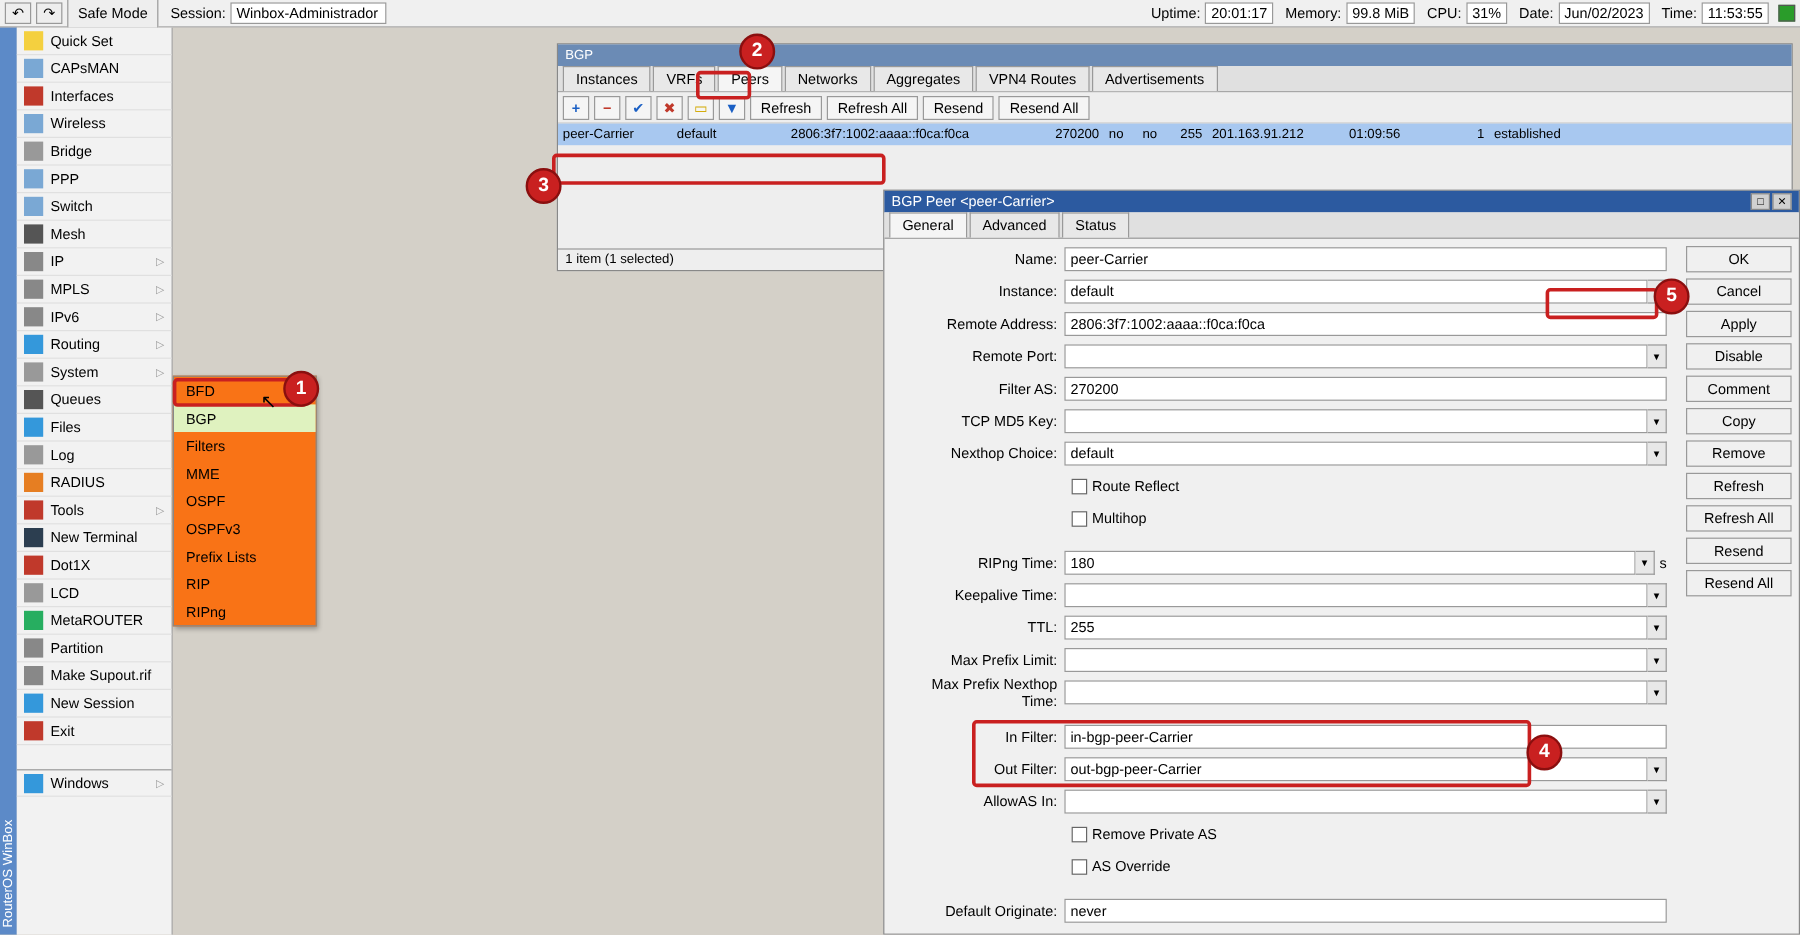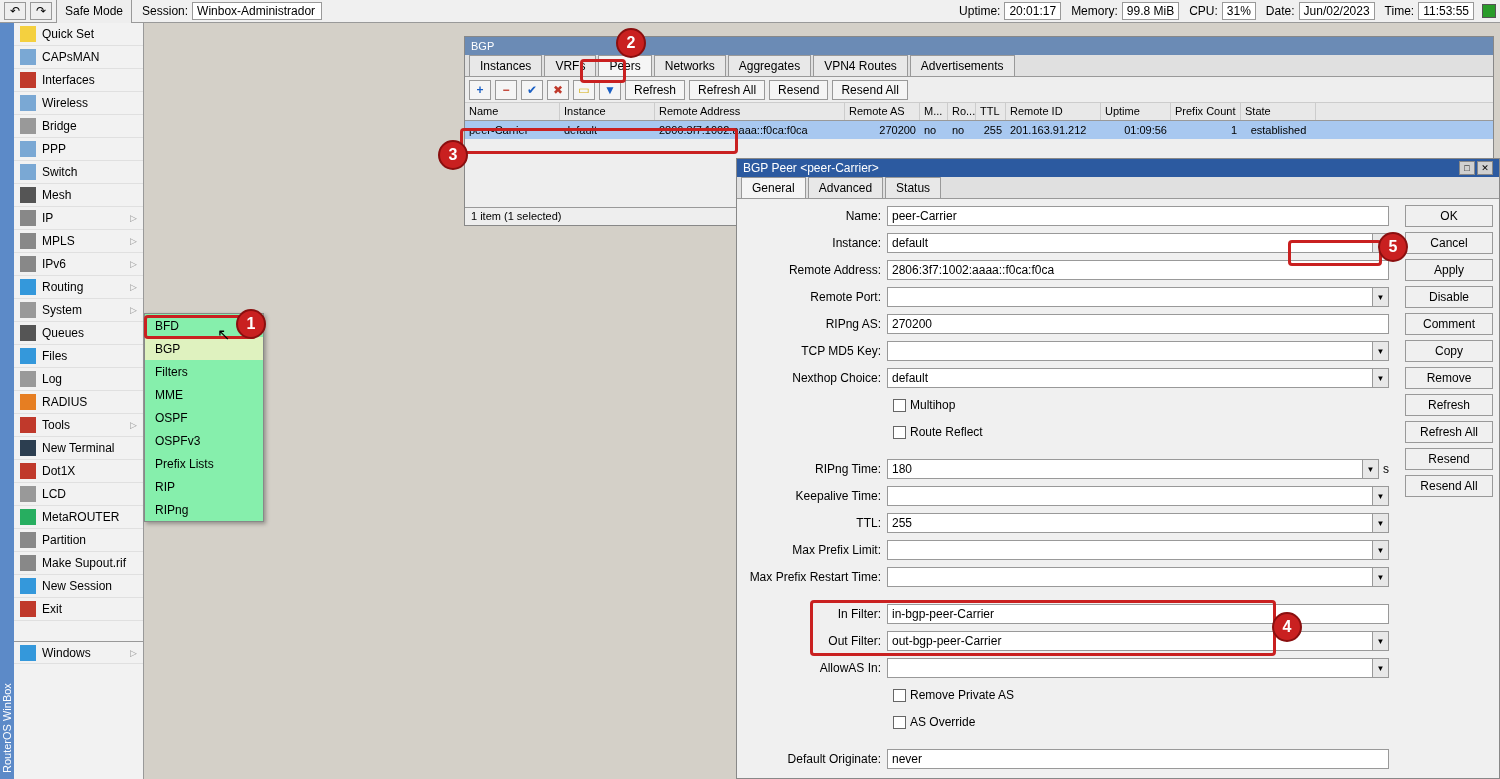--- a/index.html
+++ b/index.html
@@ -19,21 +19,21 @@
 
 .left-rail { position: absolute; left: 0; top: 23px; bottom: 0; width: 14px; background: #5c8ac8; color: #fff; writing-mode: vertical-rl; transform: rotate(180deg); display: flex; align-items: center; justify-content: flex-start; padding: 6px 0; font-size: 11px; }
 
 
 .sidebar { position: absolute; left: 14px; top: 23px; width: 130px; bottom: 0; background: #f2f2f2; border-right: 1px solid #999; }
 .sidebar .item { height: 23px; display: flex; align-items: center; padding: 0 6px; gap: 6px; cursor: pointer; border-bottom: 1px solid #e0e0e0; }
 .sidebar .icon { width: 16px; height: 16px; display:inline-block; }
 .sidebar .arrow { margin-left: auto; color: #999; font-size: 9px; }
 
 
-.submenu { position: absolute; left: 144px; top: 313px; width: 120px; background: #86efac; border: 1px solid #888; box-shadow: 2px 2px 4px rgba(0,0,0,0.3); z-index: 50; }
+.submenu { position: absolute; left: 144px; top: 313px; width: 120px; background: #f97316; border: 1px solid #888; box-shadow: 2px 2px 4px rgba(0,0,0,0.3); z-index: 50; }
 .submenu .sitem { height: 23px; display: flex; align-items: center; padding: 0 10px; cursor: pointer; }
 .submenu .sitem.selected { background: #dff2bf; }
 
 
 .main { position: absolute; left: 144px; top: 23px; right: 0; bottom: 0; background: #d4d0c8; }
 
 
 .bgp-window { position: absolute; left: 320px; top: 13px; width: 1030px; height: 190px; border: 1px solid #888; background: #eee; }
 .bgp-window .title { height: 18px; background: #6b8bb5; color: #fff; padding: 0 6px; display:flex;align-items:center; font-size: 11px; }
 .tabs { height: 22px; background: #e0e0e0; display: flex; align-items: flex-end; border-bottom: 1px solid #999; padding-left: 4px; gap: 0; }
@@ -245,46 +245,33 @@
       <div class="icon-btn" style="color:#c0392b;font-weight:bold;">−</div>
       <div class="icon-btn" style="color:#1a5fc4;">✔</div>
       <div class="icon-btn" style="color:#c0392b;">✖</div>
       <div class="icon-btn" style="color:#d4ac0d;">▭</div>
       <div class="icon-btn" style="color:#1a5fc4;">▼</div>
       <div class="txt-btn">Refresh</div>
       <div class="txt-btn">Refresh All</div>
       <div class="txt-btn">Resend</div>
       <div class="txt-btn">Resend All</div>
     </div>
-    <div class="table-head" id="bgp-thead">
-        <div class="th" style="width: 95px;">Name</div>
-        <div class="th" style="width: 95px;">Instance</div>
-        <div class="th" style="width: 190px;">Remote Address</div>
-        <div class="th" style="width: 75px;">Remote AS</div>
-        <div class="th" style="width: 28px;">M...</div>
-        <div class="th" style="width: 28px;">Ro...</div>
-        <div class="th" style="width: 30px;">TTL</div>
-        <div class="th" style="width: 95px;">Remote ID</div>
-        <div class="th" style="width: 70px;">Uptime</div>
-        <div class="th" style="width: 70px;">Prefix Count</div>
-        <div class="th" style="width: 75px;">State</div>
-      </div>
     <div class="table-body" id="bgp-tbody">
         <div class="table-row selected">
           <div class="td" style="width: 95px;">peer-Carrier</div>
           <div class="td" style="width: 95px;">default</div>
           <div class="td" style="width: 190px;">2806:3f7:1002:aaaa::f0ca:f0ca</div>
           <div class="td" style="width: 75px; text-align: right;">270200</div>
           <div class="td" style="width: 28px;">no</div>
           <div class="td" style="width: 28px;">no</div>
           <div class="td" style="width: 30px; text-align: right;">255</div>
           <div class="td" style="width: 95px;">201.163.91.212</div>
           <div class="td" style="width: 70px; text-align: right;">01:09:56</div>
           <div class="td" style="width: 70px; text-align: right;">1</div>
-          <div class="td" style="width: 75px; text-align: center;">established</div>
+          <div class="td" style="width: 75px;">established</div>
         </div>
       </div>
     <div class="status-bar">1 item (1 selected)</div>
   </div>
 
 </div>
 
 <div class="peer-dialog">
   <div class="dlg-title">
     <span>BGP Peer &lt;peer-Carrier&gt;</span>
@@ -312,45 +299,45 @@
       <div class="form-row">
           <span class="label">Remote Address:</span>
           <div class="input">2806:3f7:1002:aaaa::f0ca:f0ca</div>
         </div>
       <div class="form-row">
           <span class="label">Remote Port:</span>
           <div class="input"></div>
           <div class="dd-arrow">▼</div>
         </div>
       <div class="form-row">
-          <span class="label">RIPng AS:</span>
+          <span class="label">Filter AS:</span>
           <div class="input">270200</div>
         </div>
       <div class="form-row">
           <span class="label">TCP MD5 Key:</span>
           <div class="input"></div>
           <div class="dd-arrow">▼</div>
         </div>
       <div class="form-row">
           <span class="label">Nexthop Choice:</span>
           <div class="input">default</div>
           <div class="dd-arrow">▼</div>
+        </div>
+      <div class="form-row">
+          <div class="checkbox-row">
+            <div class="checkbox"></div>
+            <span>Route Reflect</span>
+          </div>
         </div>
       <div class="form-row">
           <div class="checkbox-row">
             <div class="checkbox"></div>
             <span>Multihop</span>
           </div>
         </div>
-      <div class="form-row">
-          <div class="checkbox-row">
-            <div class="checkbox"></div>
-            <span>Route Reflect</span>
-          </div>
-        </div>
       <div style="height:10px"></div>
       <div class="form-row">
           <span class="label">RIPng Time:</span>
           <div class="input">180</div>
           <div class="dd-arrow">▼</div>
           <span class="unit">s</span>
         </div>
       <div class="form-row">
           <span class="label">Keepalive Time:</span>
           <div class="input"></div>
@@ -360,21 +347,21 @@
           <span class="label">TTL:</span>
           <div class="input">255</div>
           <div class="dd-arrow">▼</div>
         </div>
       <div class="form-row">
           <span class="label">Max Prefix Limit:</span>
           <div class="input"></div>
           <div class="dd-arrow">▼</div>
         </div>
       <div class="form-row">
-          <span class="label">Max Prefix Restart Time:</span>
+          <span class="label">Max Prefix Nexthop Time:</span>
           <div class="input"></div>
           <div class="dd-arrow">▼</div>
         </div>
       <div style="height:10px"></div>
       <div class="form-row">
           <span class="label">In Filter:</span>
           <div class="input">in-bgp-peer-Carrier</div>
         </div>
       <div class="form-row">
           <span class="label">Out Filter:</span>

